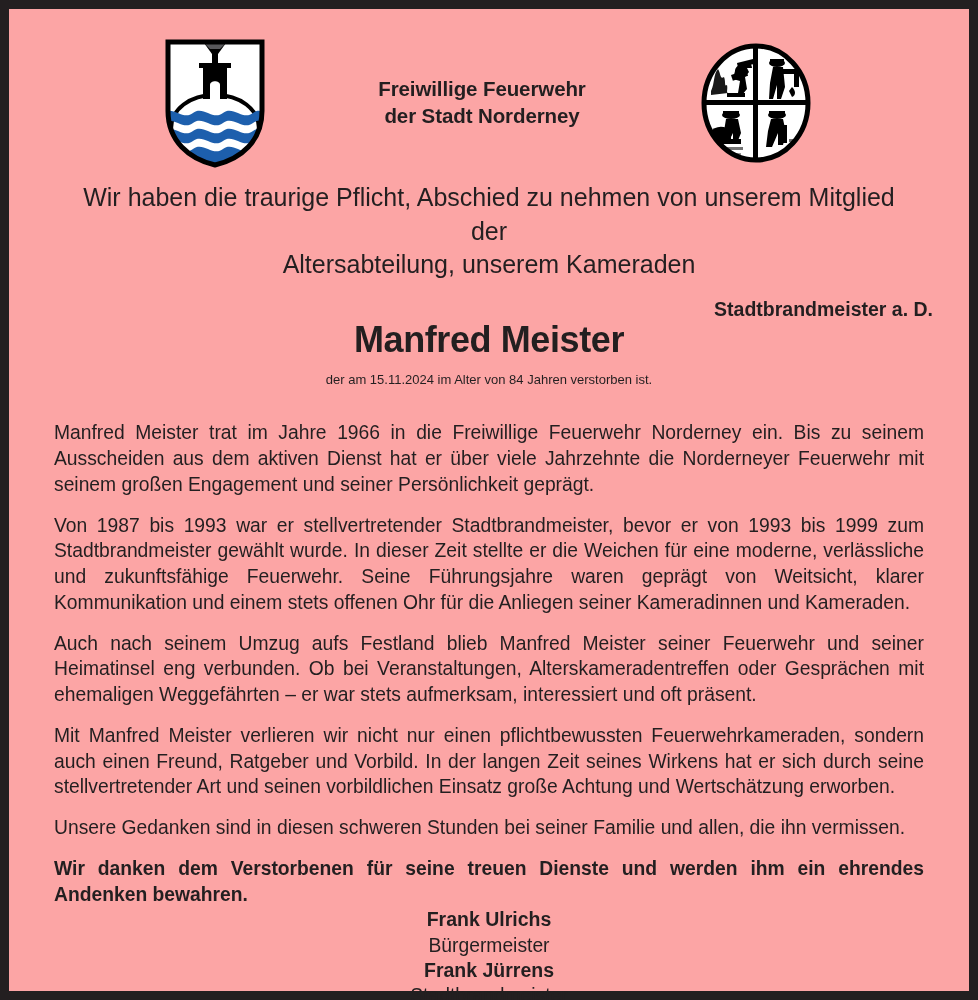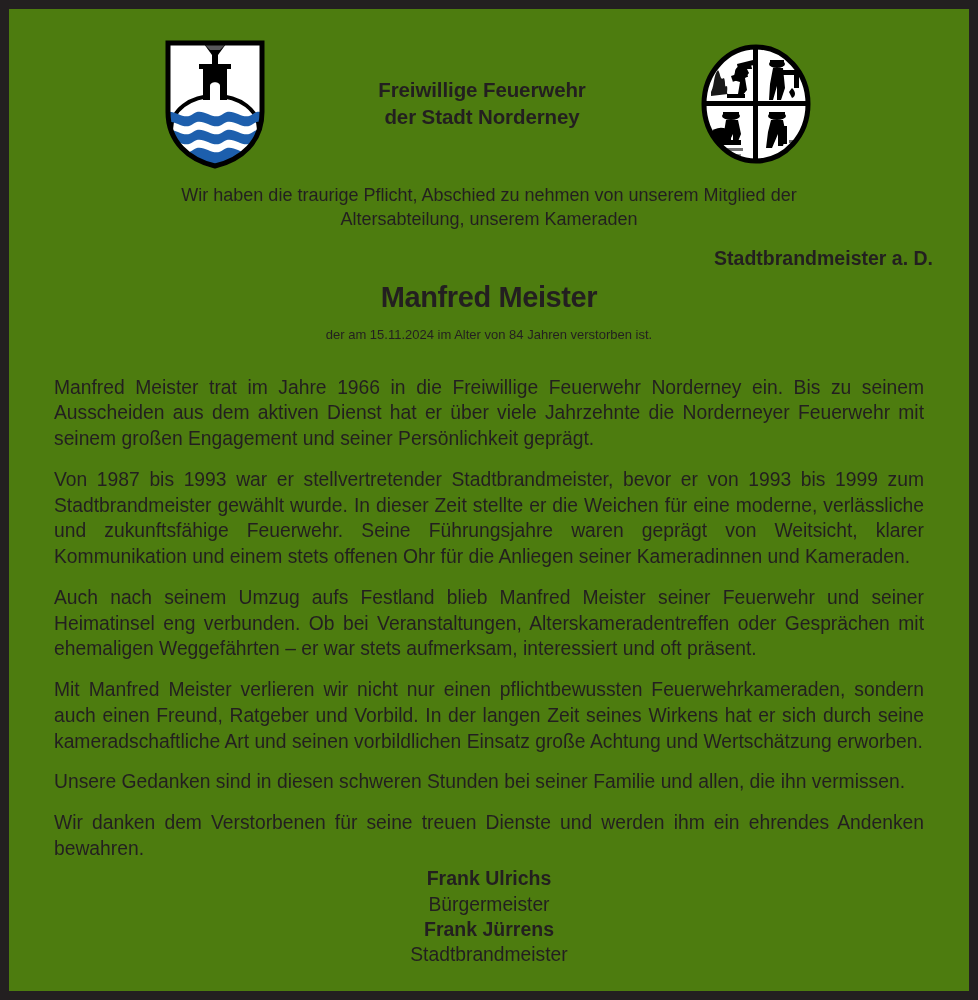--- a/index.html
+++ b/index.html
@@ -14,21 +14,21 @@
     color: #231f20;
     overflow: hidden;
   }
 
   
   .notice {
     box-sizing: border-box;
     width: 978px;
     height: 1000px;
     border: 9px solid #231f20;
-    background: #4d7c0f;
+    background: #fca5a5;
     padding: 0;
     position: relative;
   }
   .inner {
     box-sizing: border-box;
     width: 100%;
     height: 100%;
     padding: 22px 36px 14px 36px;
     display: flex;
     flex-direction: column;
@@ -54,41 +54,41 @@
     line-height: 1.30;
     letter-spacing: -0.1px;
     color: #231f20;
     padding: 0 8px;
   }
   .org-title span { display: block; white-space: nowrap; }
 
   
   .lead {
     text-align: center;
-    font-size: 18px;
+    font-size: 25px;
     line-height: 1.34;
     margin: 12px 28px 0 28px;
     color: #231f20;
   }
   .lead span { display: block; }
 
   .rank {
     text-align: right;
     font-weight: bold;
     font-size: 19.5px;
     margin-top: 16px;
     color: #231f20;
   }
   .name {
     text-align: center;
     font-weight: bold;
-    font-size: 29px;
+    font-size: 36px;
     line-height: 1.05;
     letter-spacing: -0.4px;
-    margin-top: 12px;
+    margin-top: 0;
     color: #231f20;
   }
   .death {
     text-align: center;
     font-size: 13px;
     margin-top: 14px;
     color: #231f20;
   }
 
   
@@ -98,21 +98,21 @@
   }
   .body p {
     margin: 0 0 15px 0;
     text-align: justify;
     text-justify: inter-word;
     font-size: 19.3px;
     line-height: 1.335;
     color: #231f20;
     hyphens: manual;
   }
-  .body p:last-child { margin-bottom: 0; }
+  .body p:last-child { margin-bottom: 0; font-weight: bold; }
 
   
   .signatures {
     display: flex;
     margin-top: auto;
     padding: 0 0 10px 0;
     flex-direction: column;
   }
   .sig {
     flex: 1 1 50%;
@@ -236,21 +236,21 @@
     </div>
 
     <div class="rank">Stadtbrandmeister a. D.</div>
     <div class="name">Manfred Meister</div>
     <div class="death">der am 15.11.2024 im Alter von 84 Jahren verstorben ist.</div>
 
     <div class="body">
       <p>Manfred Meister trat im Jahre 1966 in die Freiwillige Feuerwehr Norderney ein. Bis zu seinem Ausscheiden aus dem aktiven Dienst hat er über viele Jahrzehnte die Norderneyer Feuerwehr mit seinem großen Engagement und seiner Persönlichkeit geprägt.</p>
       <p>Von 1987 bis 1993 war er stellvertretender Stadtbrandmeister, bevor er von 1993 bis 1999 zum Stadtbrandmeister gewählt wurde. In dieser Zeit stellte er die Weichen für eine moderne, verlässliche und zukunftsfähige Feuerwehr. Seine Führungsjahre waren geprägt von Weitsicht, klarer Kommunikation und einem stets offenen Ohr für die Anliegen seiner Kameradinnen und Kameraden.</p>
       <p>Auch nach seinem Umzug aufs Festland blieb Manfred Meister seiner Feuerwehr und seiner Heimatinsel eng verbunden. Ob bei Veranstaltungen, Alterskameradentreffen oder Gesprächen mit ehemaligen Weggefährten – er war stets aufmerksam, interessiert und oft präsent.</p>
-      <p>Mit Manfred Meister verlieren wir nicht nur einen pflichtbewussten Feuerwehrkameraden, sondern auch einen Freund, Ratgeber und Vorbild. In der langen Zeit seines Wirkens hat er sich durch seine kameradschaftliche Art und seinen vorbildlichen Einsatz große Achtung und Wertschätzung erworben.</p>
+      <p>Mit Manfred Meister verlieren wir nicht nur einen pflichtbewussten Feuerwehrkameraden, sondern auch einen Freund, Ratgeber und Vorbild. In der langen Zeit seines Wirkens hat er sich durch seine stellvertretender Art und seinen vorbildlichen Einsatz große Achtung und Wertschätzung erworben.</p>
       <p>Unsere Gedanken sind in diesen schweren Stunden bei seiner Familie und allen, die ihn vermissen.</p>
       <p>Wir danken dem Verstorbenen für seine treuen Dienste und werden ihm ein ehrendes Andenken bewahren.</p>
     </div>
 
     <div class="signatures">
       <div class="sig">
         <span class="sig-name">Frank Ulrichs</span>
         <span class="sig-role">Bürgermeister</span>
       </div>
       <div class="sig">

